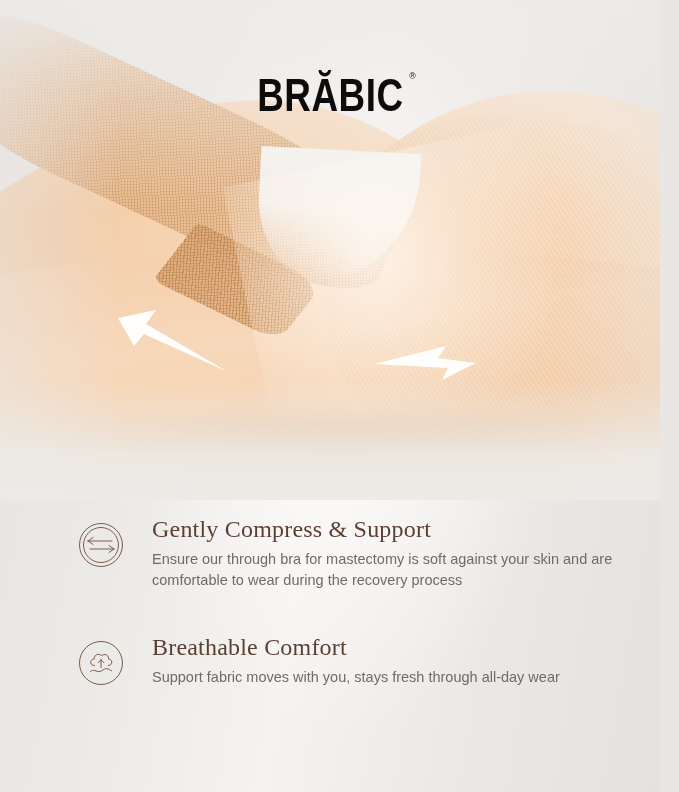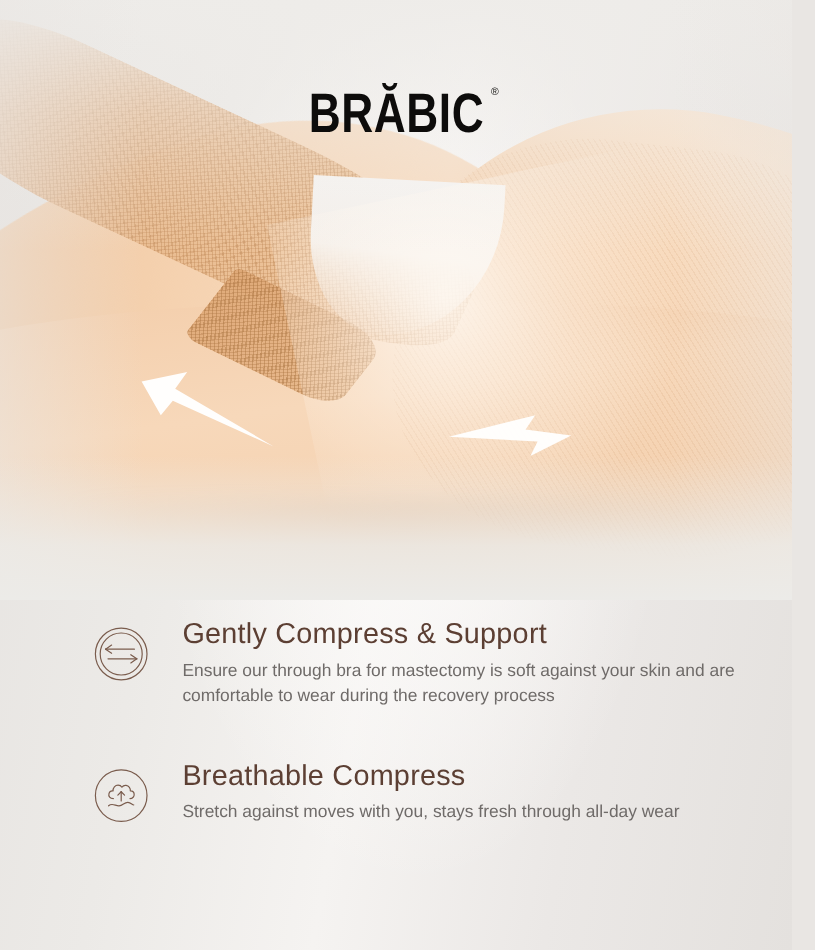--- a/index.html
+++ b/index.html
@@ -126,21 +126,21 @@
   .feature{position:relative;min-height:96px;}
   .feature.f2{margin-top:22px;}
 
   .f-icon{
     position:absolute;left:78px;top:6px;
     width:46px;height:46px;
   }
   .f-body{margin-left:152px;padding-right:46px;}
 
   .f-title{
-    font-family:Liberation Sans, sans-serif;
+    font-family:Liberation Serif, serif;
     font-size:24px;font-weight:400;color:#5c3f33;
     letter-spacing:.2px;line-height:1.1;margin:0 0 7px 0;
     white-space:nowrap;
   }
   .f-desc{
     font-family:"Liberation Sans",sans-serif;
     font-size:14.5px;color:#6f6b69;line-height:1.45;margin:0;
     font-weight:400;
   }
 </style>
@@ -214,19 +214,19 @@
                    C24.4 14.9 25.7 14.3 27.1 14.5 C29.4 14.8 30.9 16.9 30.6 19.1
                    C32.2 19.0 33.6 20.2 33.8 21.8 C34.0 23.7 32.5 25.5 30.3 25.5"></path>
           <path d="M23 27.5 V19.8"></path>
           <path d="M23 19.8 L20.2 22.6"></path>
           <path d="M23 19.8 L25.8 22.6"></path>
           <path d="M12.5 31.5 C15.5 28.6 18.3 31.8 21.2 31.6 C24.4 31.4 25.6 28.4 28.6 28.6
                    C30.9 28.8 32.0 30.4 33.5 30.8"></path>
         </svg>
       </div>
       <div class="f-body">
-        <h3 class="f-title">Breathable Compress</h3>
-        <p class="f-desc">Stretch against moves with you, stays fresh through all-day wear</p>
+        <h3 class="f-title">Breathable Comfort</h3>
+        <p class="f-desc">Support fabric moves with you, stays fresh through all-day wear</p>
       </div>
     </div>
 
   </div>
 </div>
 
 </body></html>

